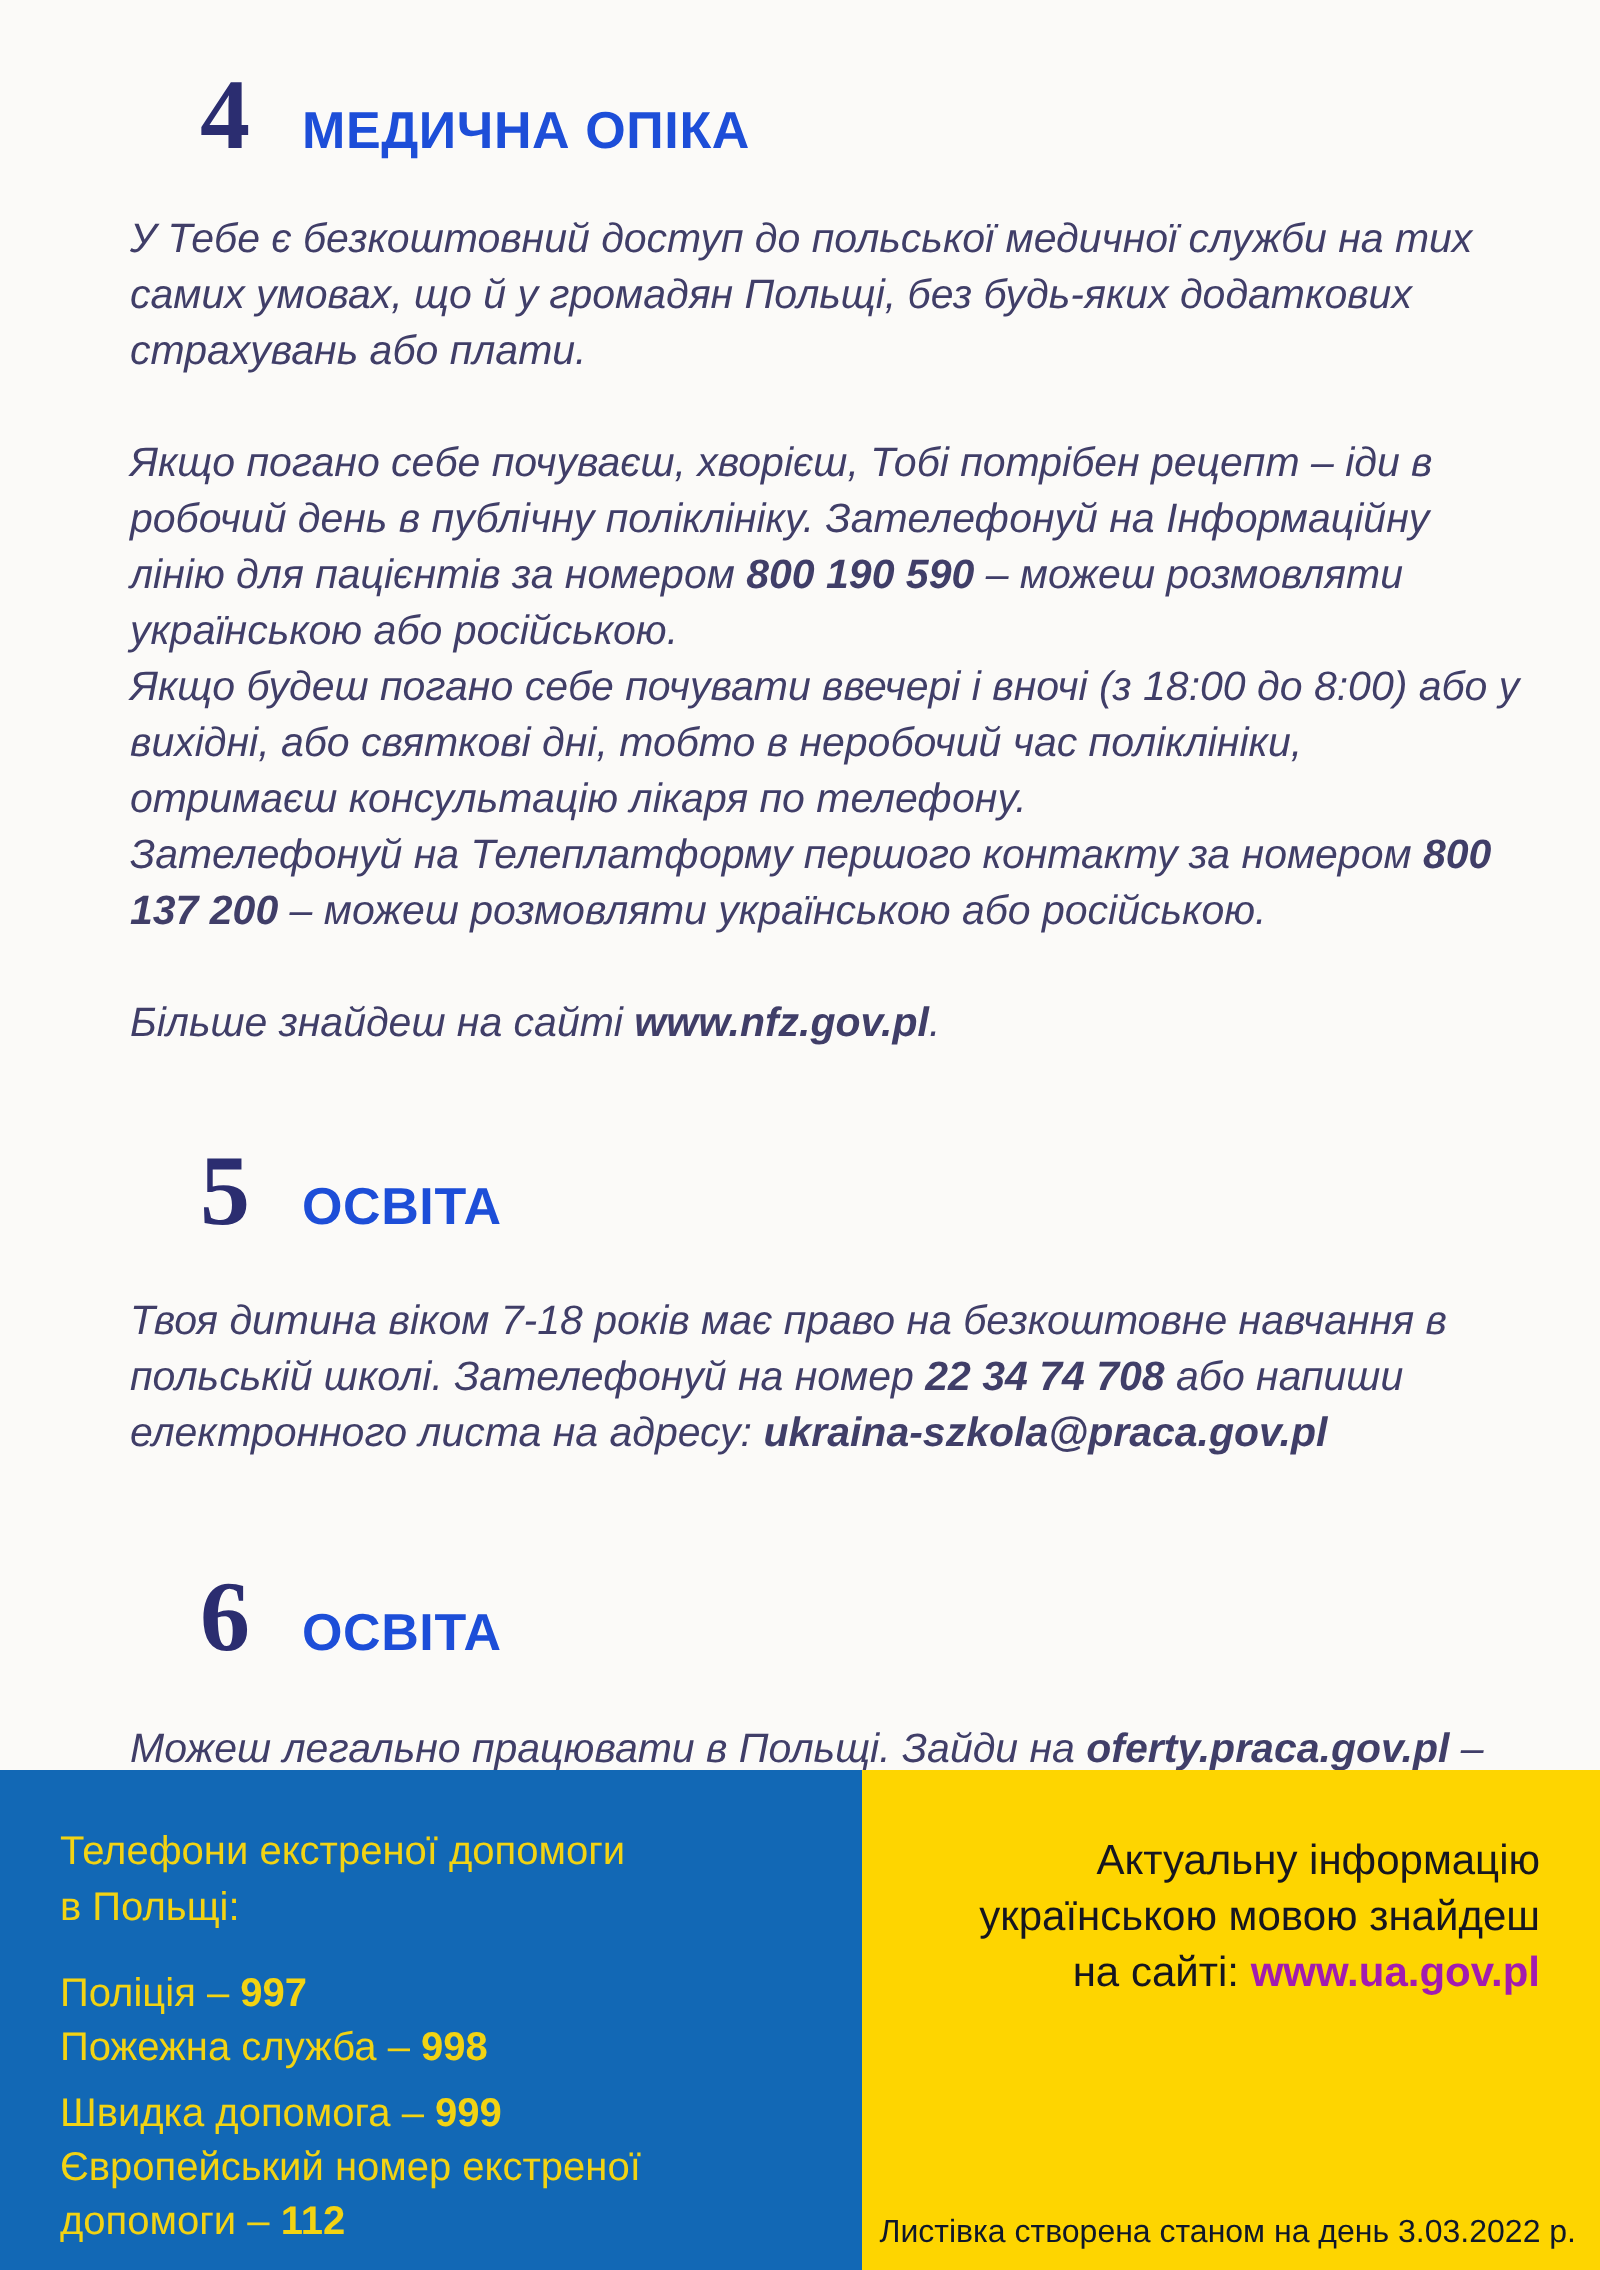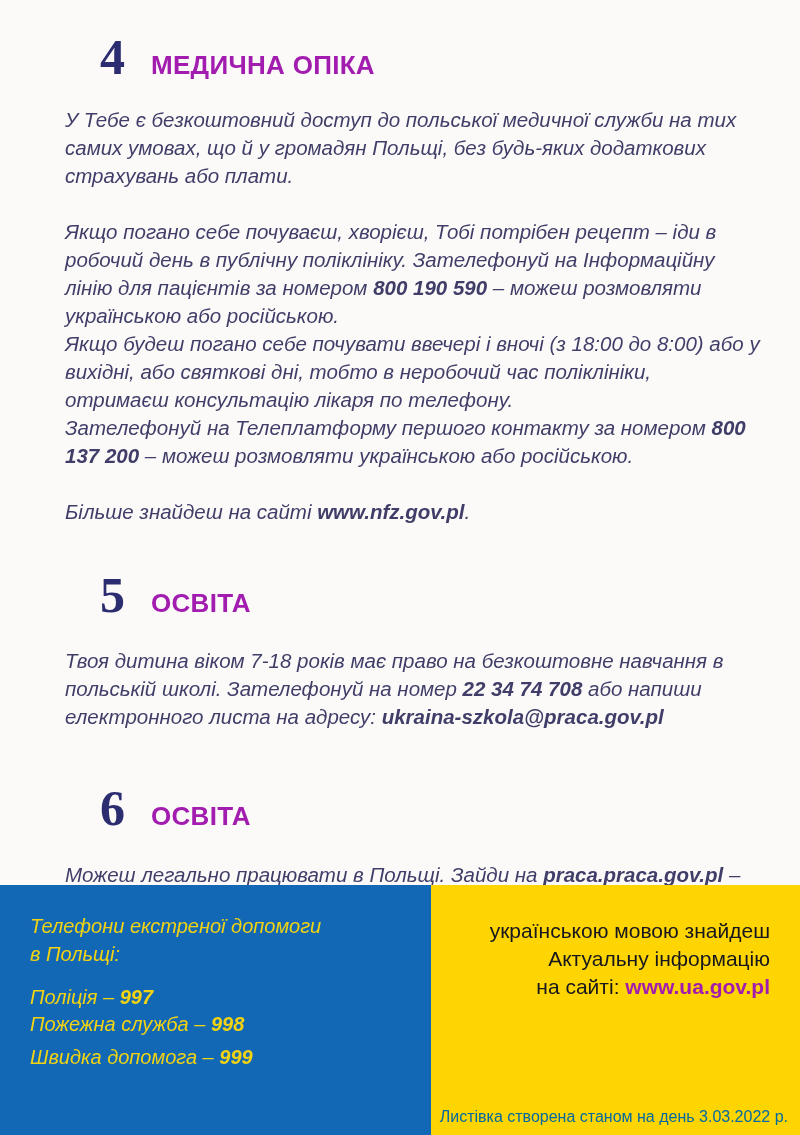--- a/index.html
+++ b/index.html
@@ -21,21 +21,21 @@
     margin: 0 0 0 35px;
   }
   .section-number {
     font-family: "Liberation Serif", serif;
     font-weight: 700; font-size: 50px; line-height: 0.95;
     color: #2b2d70;
   }
   .section-title {
     margin: 0;
     font-size: 26px; font-weight: 700; letter-spacing: 0.3px;
-    color: #a21caf;
+    color: #1d4ed8;
   }
 
   .para {
     width: 695px;
     margin: 0;
     font-size: 20.5px; line-height: 28px;
     color: #403e68;
     font-style: italic;
   }
   .para strong { font-weight: 700; }
@@ -49,21 +49,21 @@
     position: absolute; left: 0; top: 885px;
     width: 800px; height: 250px;
     display: flex;
   }
   .footer-blue {
     box-sizing: border-box;
     width: 462px; height: 250px;
     background: #1268b5;
     color: #f2d313;
     padding: 27px 30px 4px 30px;
-    font-size: 20px; line-height: 28px; font-style: italic;
+    font-size: 20px; line-height: 28px;
   }
   .footer-blue strong { font-weight: 700; }
   .em-heading { margin: 0 0 16px 0; }
   .em-item { line-height: 27px; }
   .em-item.spaced { margin-top: 6px; }
   .em-item-wide { max-width: 330px; }
 
   .footer-yellow {
     box-sizing: border-box; position: relative;
     width: 395px; height: 250px;
@@ -71,21 +71,21 @@
     padding: 32px 30px 0 20px;
     text-align: right;
   }
   .info-line {
     font-size: 21px; line-height: 28px;
     color: #16161f;
   }
   .info-line strong { font-weight: 700; color: #a21caf; }
   .footer-note {
     position: absolute; right: 12px; bottom: 9px;
-    font-size: 16px; color: #0369a1;
+    font-size: 16px; color: #0f172a;
     white-space: nowrap;
   }
 </style>
 </head>
 <body>
 
 <div class="page">
   <div class="content">
 
     <section>
@@ -119,21 +119,21 @@
         <span>Твоя дитина віком 7-18 років має право на безкоштовне навчання в польській школі. Зателефонуй на номер </span><strong>22 34 74 708</strong><span> або напиши електронного листа на адресу: </span><strong>ukraina-szkola@praca.gov.pl</strong>
       </p>
     </section>
 
     <section>
       <div class="section-header hdr-gap-6">
         <span class="section-number">6</span>
         <h2 class="section-title">ОСВІТА</h2>
       </div>
       <p class="para para-gap">
-        <span>Можеш легально працювати в Польщі. Зайди на </span><strong>praca.praca.gov.pl</strong><span> – сайт доступний українською та російською мовами, або зателефонуй за номером </span><strong>19524</strong><span> – тут порозмовляєш російською.</span>
+        <span>Можеш легально працювати в Польщі. Зайди на </span><strong>oferty.praca.gov.pl</strong><span> – сайт доступний українською та російською мовами, або зателефонуй за номером </span><strong>19524</strong><span> – тут порозмовляєш російською.</span>
       </p>
     </section>
 
   </div>
 
   <div class="footer">
 
     <div class="footer-blue">
       <div class="em-heading">
         <span>Телефони екстреної допомоги</span><br>
@@ -141,25 +141,28 @@
       </div>
       <div class="em-item">
         <span>Поліція – </span><strong>997</strong>
       </div>
       <div class="em-item">
         <span>Пожежна служба – </span><strong>998</strong>
       </div>
       <div class="em-item spaced">
         <span>Швидка допомога – </span><strong>999</strong>
       </div>
+      <div class="em-item em-item-wide">
+        <span>Європейський номер екстреної допомоги – </span><strong>112</strong>
+      </div>
     </div>
 
     <div class="footer-yellow">
+      <div class="info-line">Актуальну інформацію</div>
       <div class="info-line">українською мовою знайдеш</div>
-      <div class="info-line">Актуальну інформацію</div>
       <div class="info-line">
         <span>на сайті: </span><strong>www.ua.gov.pl</strong>
       </div>
       <div class="footer-note">Листівка створена станом на день 3.03.2022 р.</div>
     </div>
 
   </div>
 </div>
 
 </body></html>

